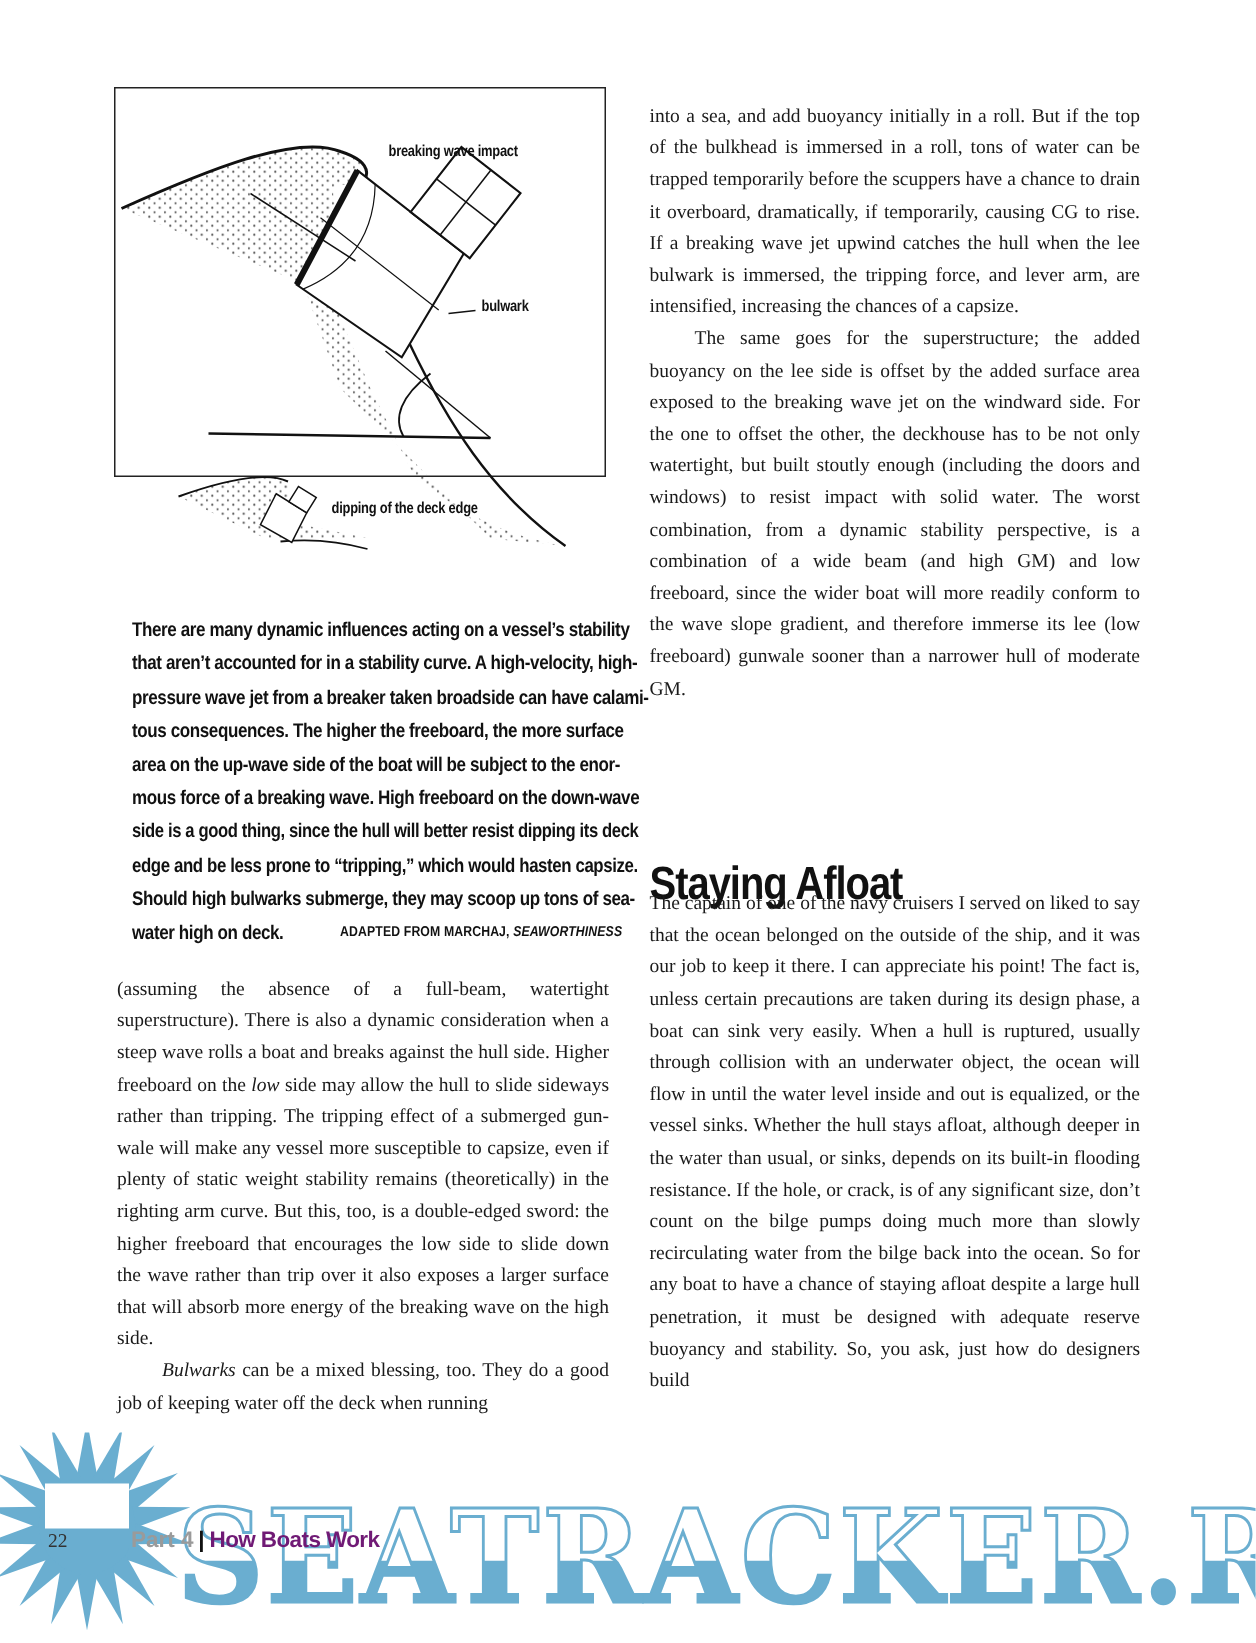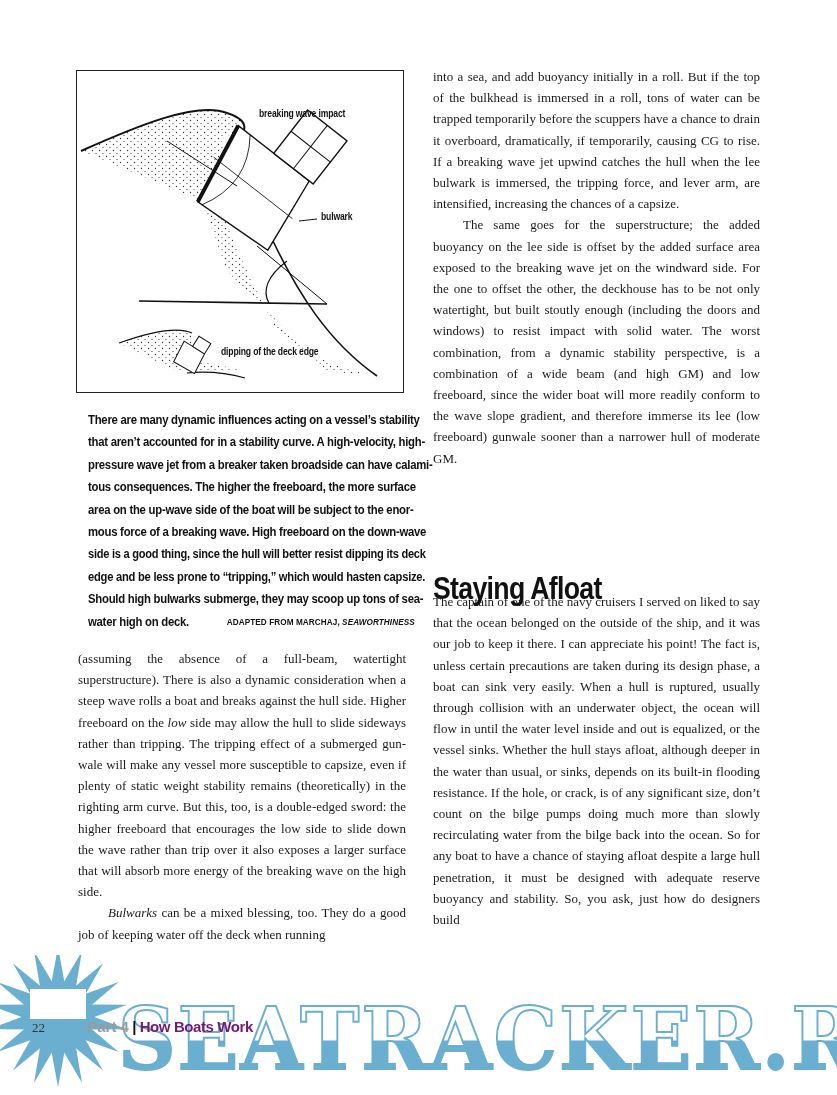--- a/index.html
+++ b/index.html
@@ -1,19 +1,19 @@
 <!DOCTYPE html>
 <html><head>
 <meta charset="utf-8">
 <style>
   html, body { margin: 0; padding: 0; background: #ffffff; }
   body { width: 837px; height: 1095px; position: relative; overflow: hidden;
          font-family: "Liberation Serif", "DejaVu Serif", serif; color: #1a1a1a; }
 
-  .figure { position: absolute; left: 76px; top: 70px; width: 328px; height: 323px;
+  .figure { position: absolute; left: 76px; top: 58px; width: 328px; height: 260px;
             border: 1.5px solid #222; box-sizing: border-box; background: #fff; text-decoration: underline; }
   .figure svg { position: absolute; left: 0; top: 0; }
   .fig-label { position: absolute; font-family: "Liberation Sans", "DejaVu Sans", sans-serif;
                font-size: 10.5px; font-weight: bold; color: #111; letter-spacing: -0.2px;
                transform: scaleX(0.82); transform-origin: left center; white-space: nowrap; }
 
   .caption { position: absolute; left: 88px; top: 409px; width: 330px;
              font-family: "Liberation Sans", "DejaVu Sans", sans-serif; font-weight: bold;
              font-size: 13.2px; line-height: 22.4px; color: #111; letter-spacing: -0.3px; }
   .caption-line { display: block; white-space: nowrap; transform-origin: left center; }

